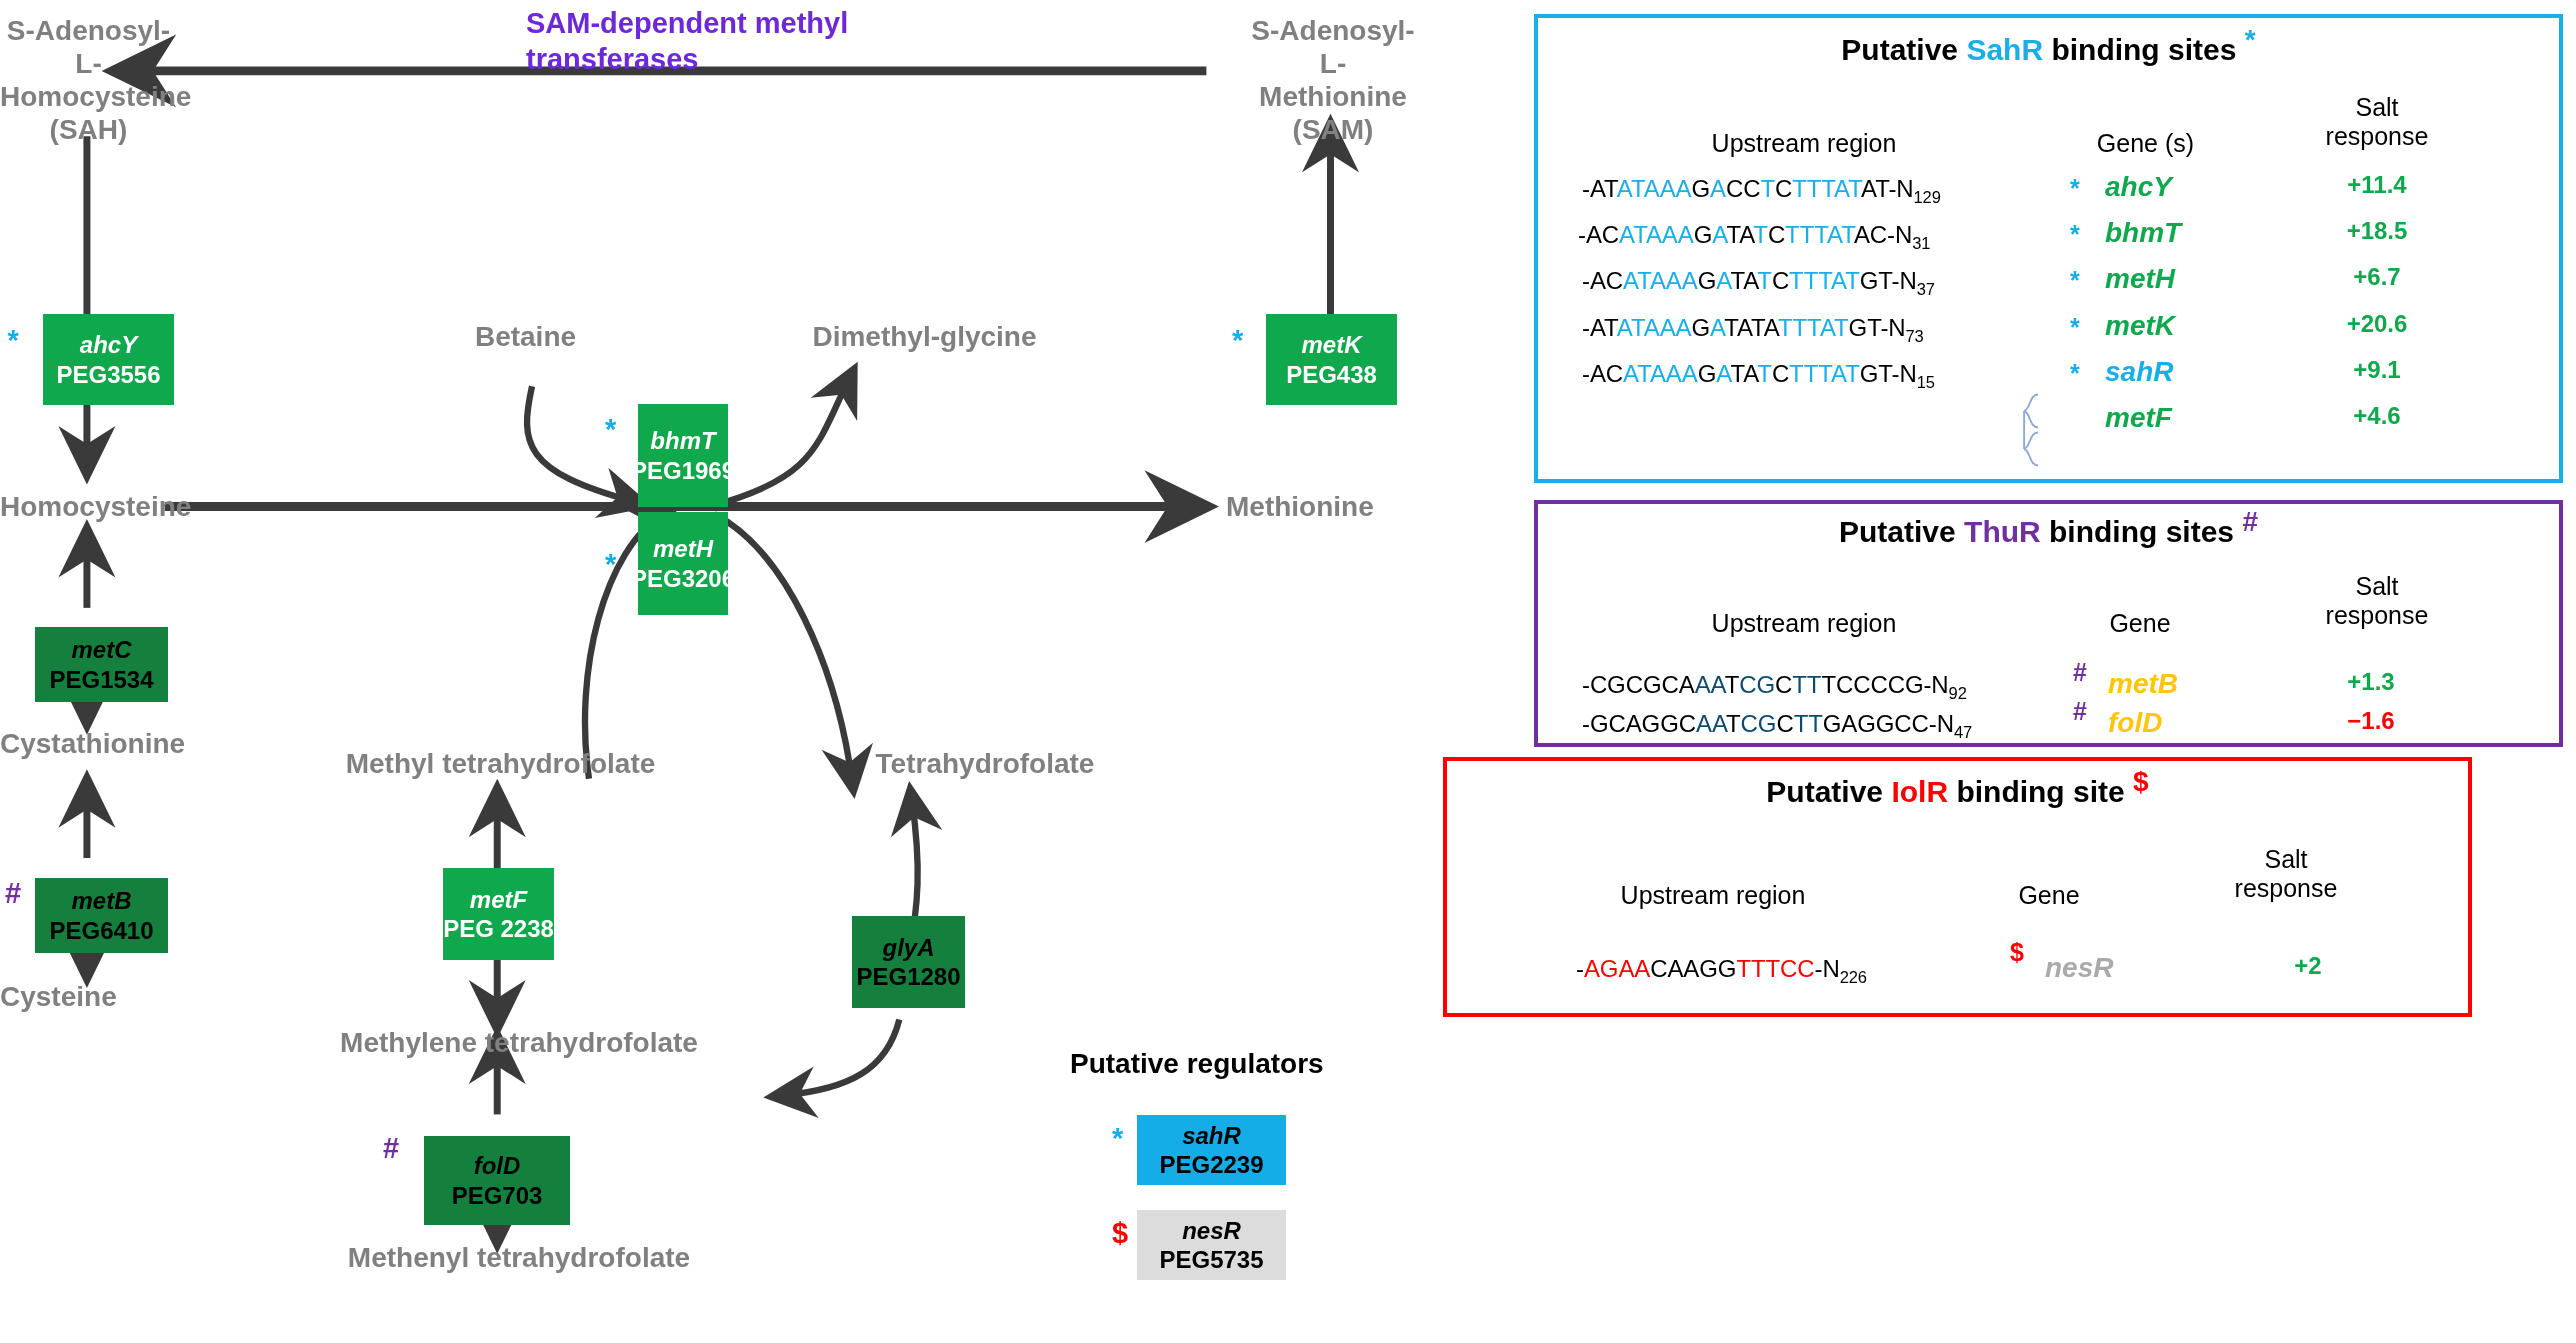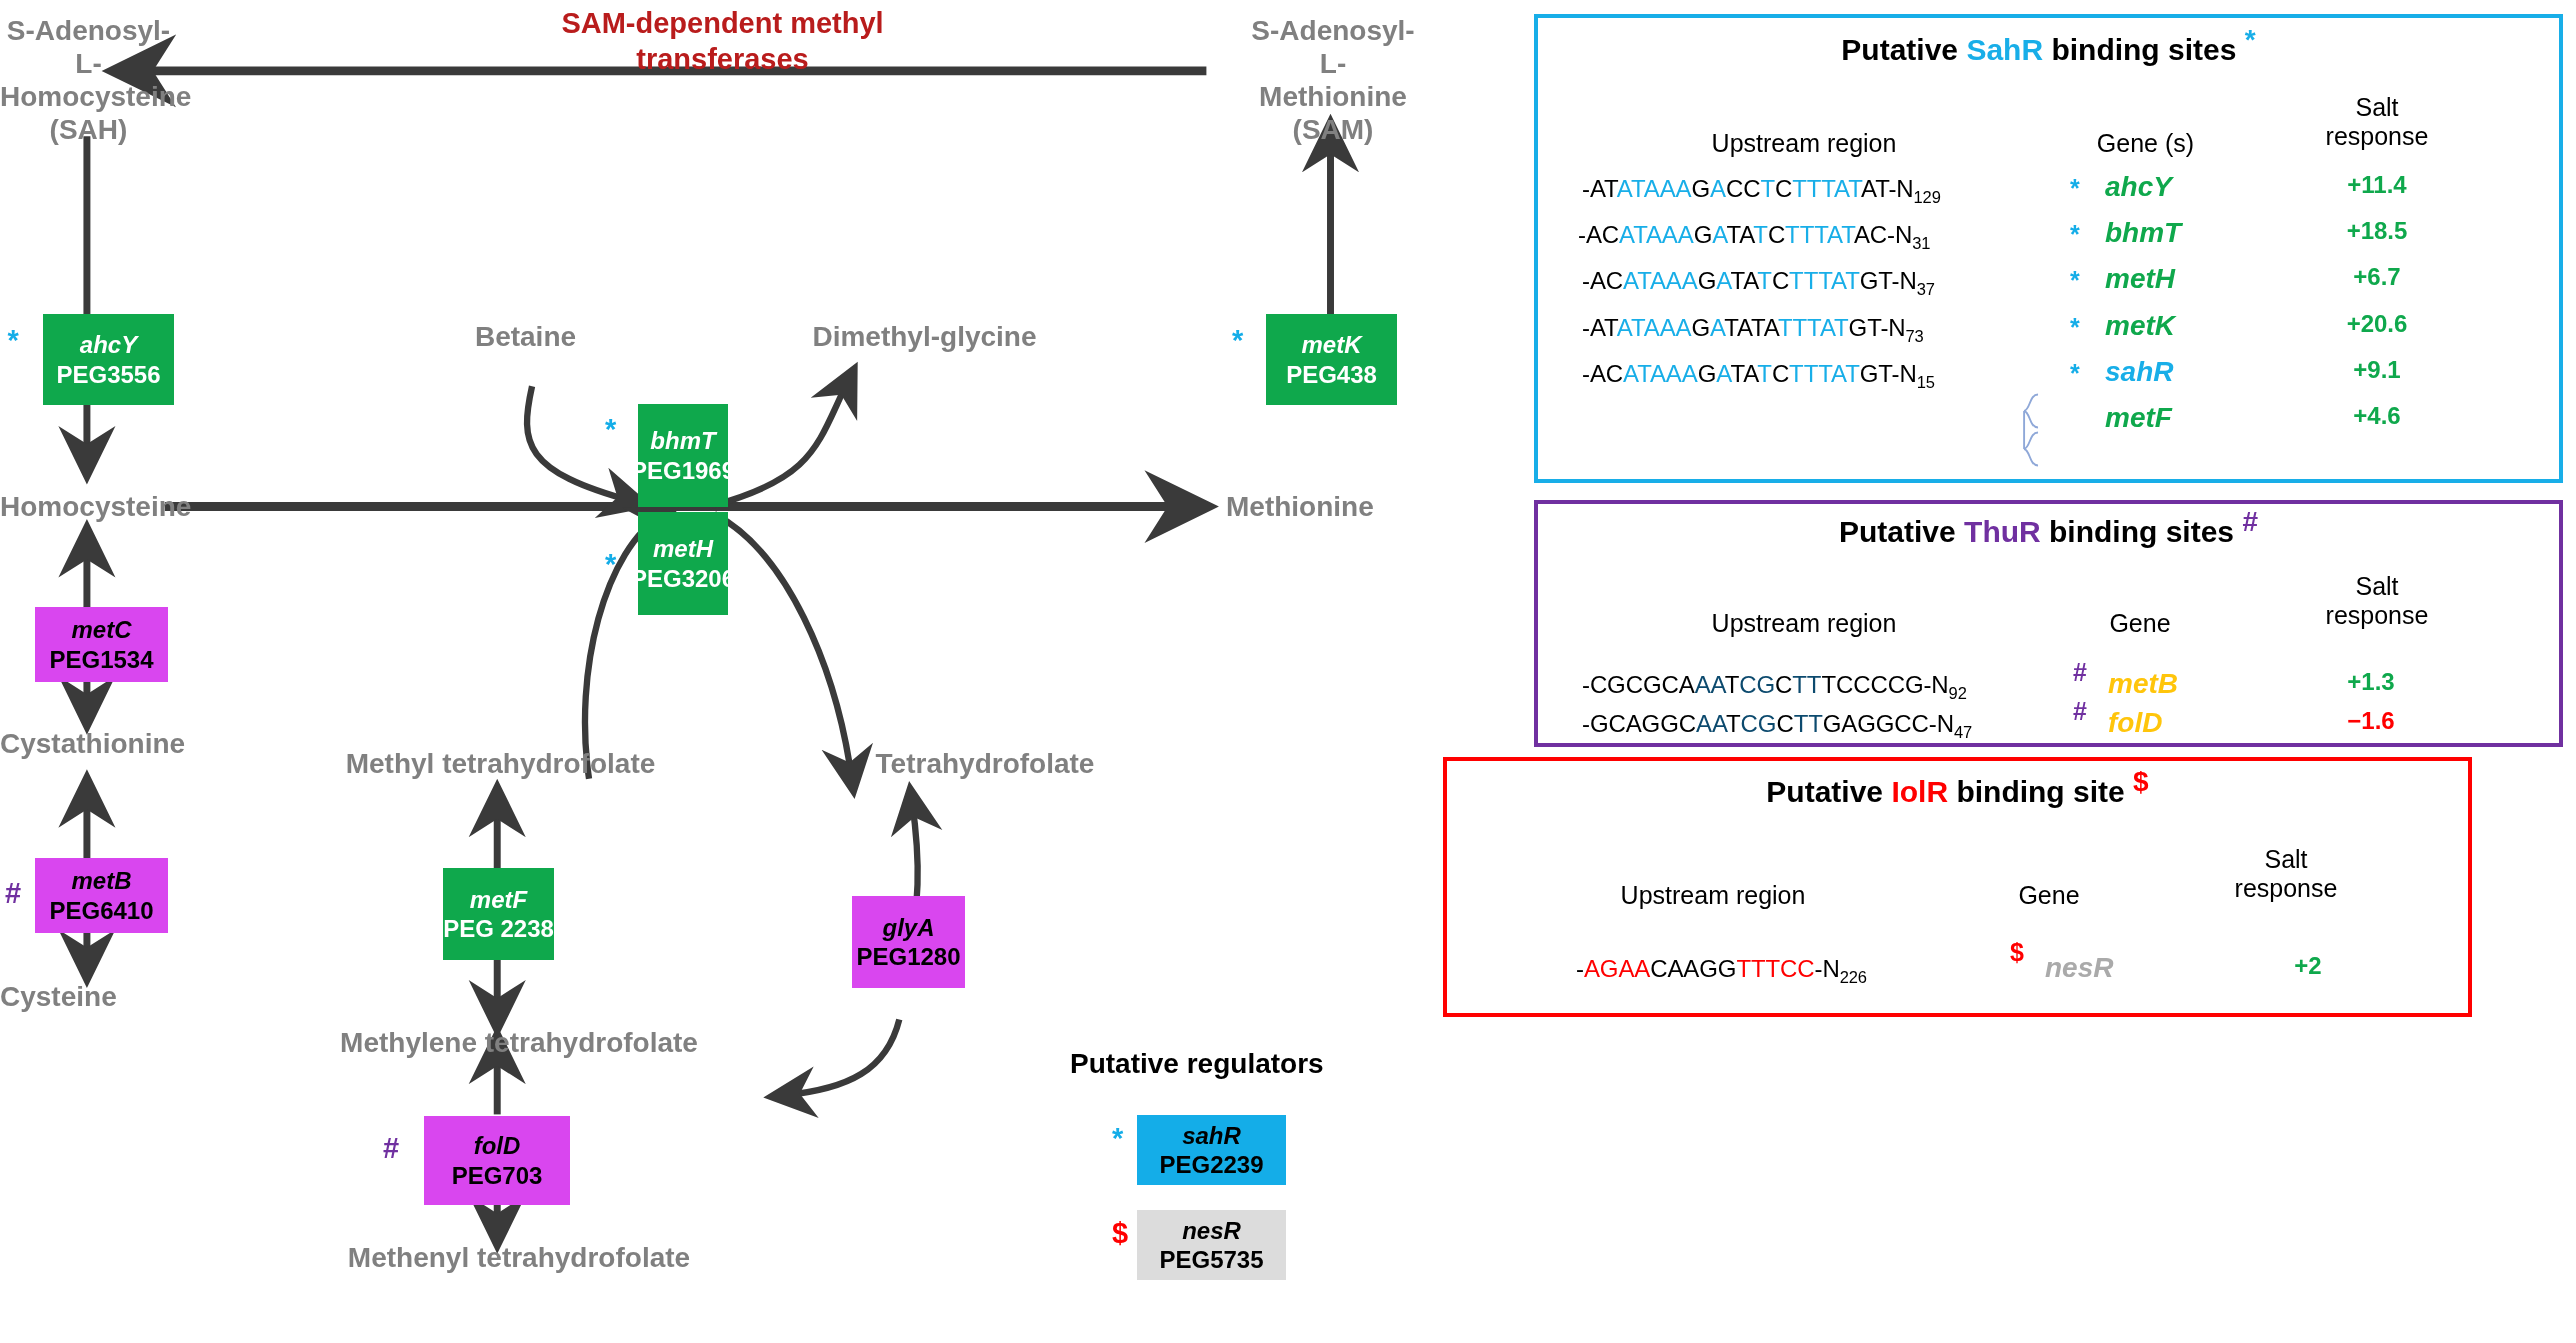--- a/index.html
+++ b/index.html
@@ -14,31 +14,31 @@
     text-align:center;white-space:pre-line;
   }
   
   .genebox{
     display:flex;flex-direction:column;align-items:center;justify-content:center;
     text-align:center;line-height:1.22;
   }
   .genebox .gname{font-style:italic;font-weight:bold;font-size:24px;}
   .genebox .pid{font-weight:bold;font-size:24px;}
   .g-green{background:#0FA84C;color:#ffffff;}
-  .g-yellow{background:#d946ef;color:#000000;}
+  .g-yellow{background:#15803d;color:#000000;margin-top:20px;}
   .g-blue{background:#14ADE8;color:#000000;}
   .g-grey{background:#DCDCDC;color:#000000;}
   
   .mk{font-weight:bold;font-size:29px;line-height:1;}
   .mk-star{color:#14ADE8;}
   .mk-hash{color:#7030A0;}
   .mk-dollar{color:#FF0000;}
   
   .sam-title{
-    color:#b91c1c;font-weight:bold;font-size:29px;text-align:center;
+    color:#6d28d9;font-weight:bold;font-size:29px;text-align:left;
     line-height:1.22;white-space:pre-line;
   }
   .reg-title{color:#000;font-weight:bold;font-size:28px;}
   
   .panel{box-sizing:border-box;background:#fff;}
   .p-sahr{border:4.4px solid #18AEE8;}
   .p-thur{border:4.4px solid #7030A0;}
   .p-iolr{border:4.4px solid #FF0000;}
   .panel-title{
     text-align:center;font-weight:bold;font-size:30px;color:#000;

